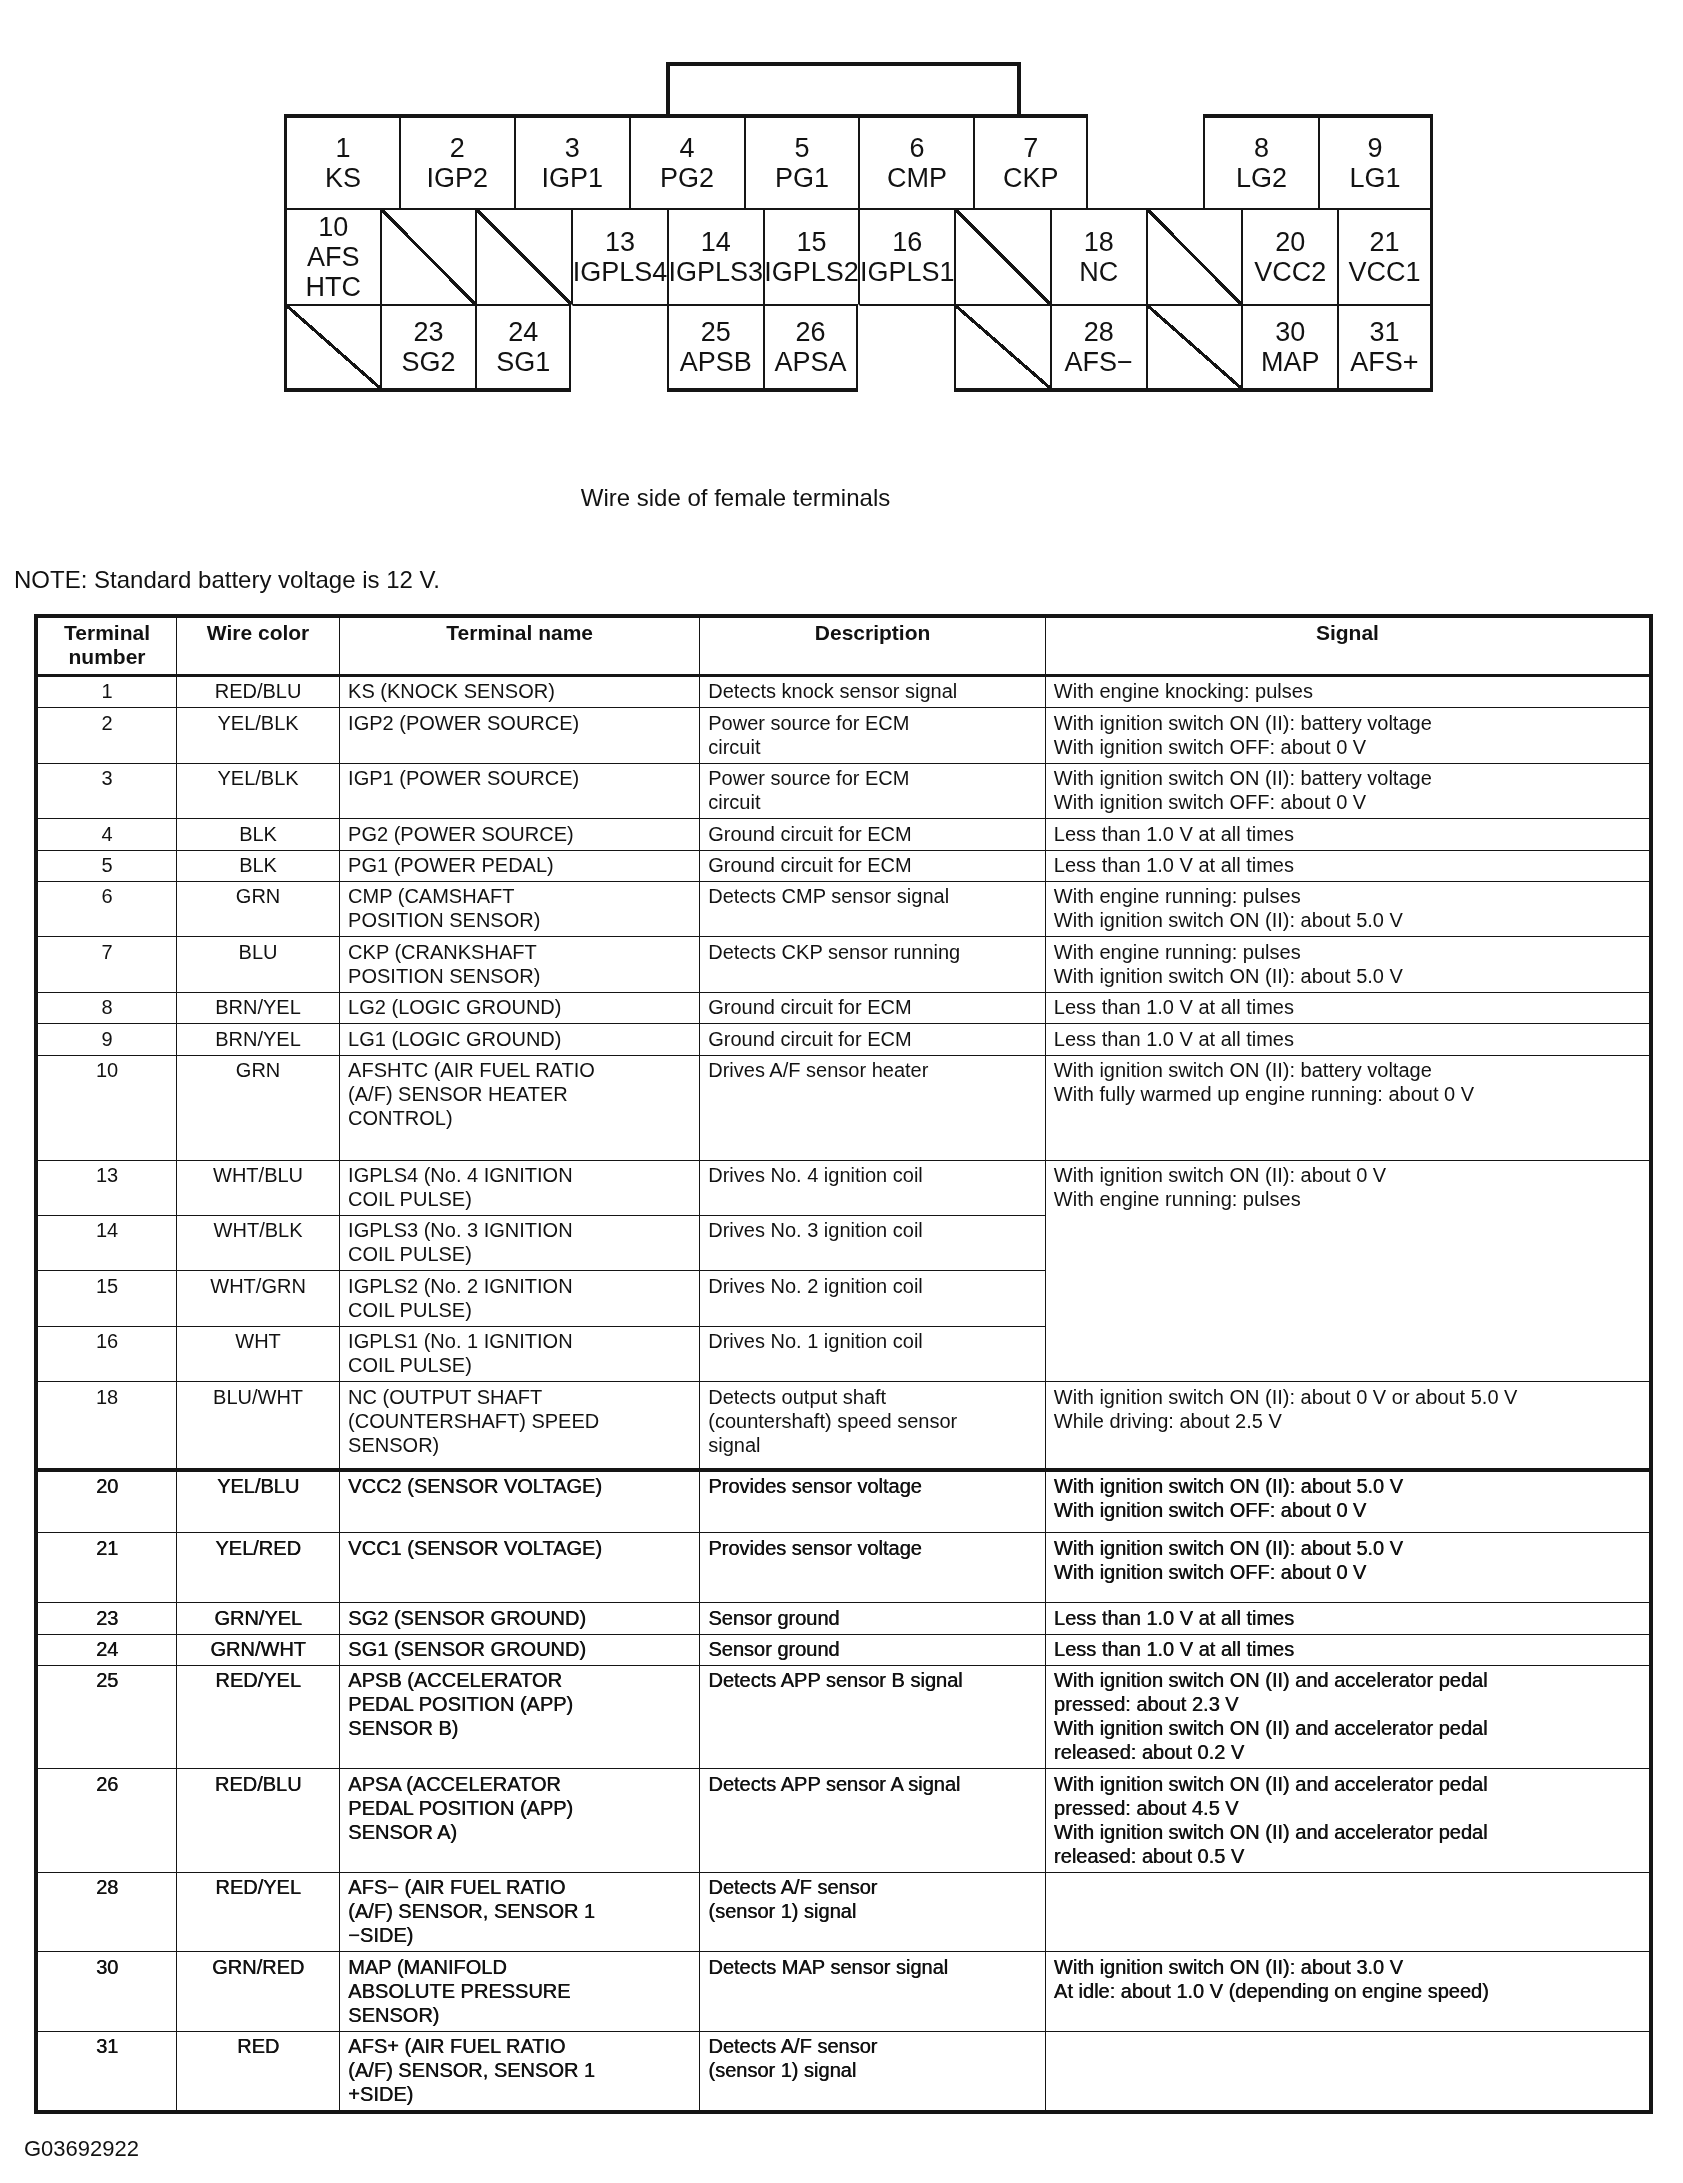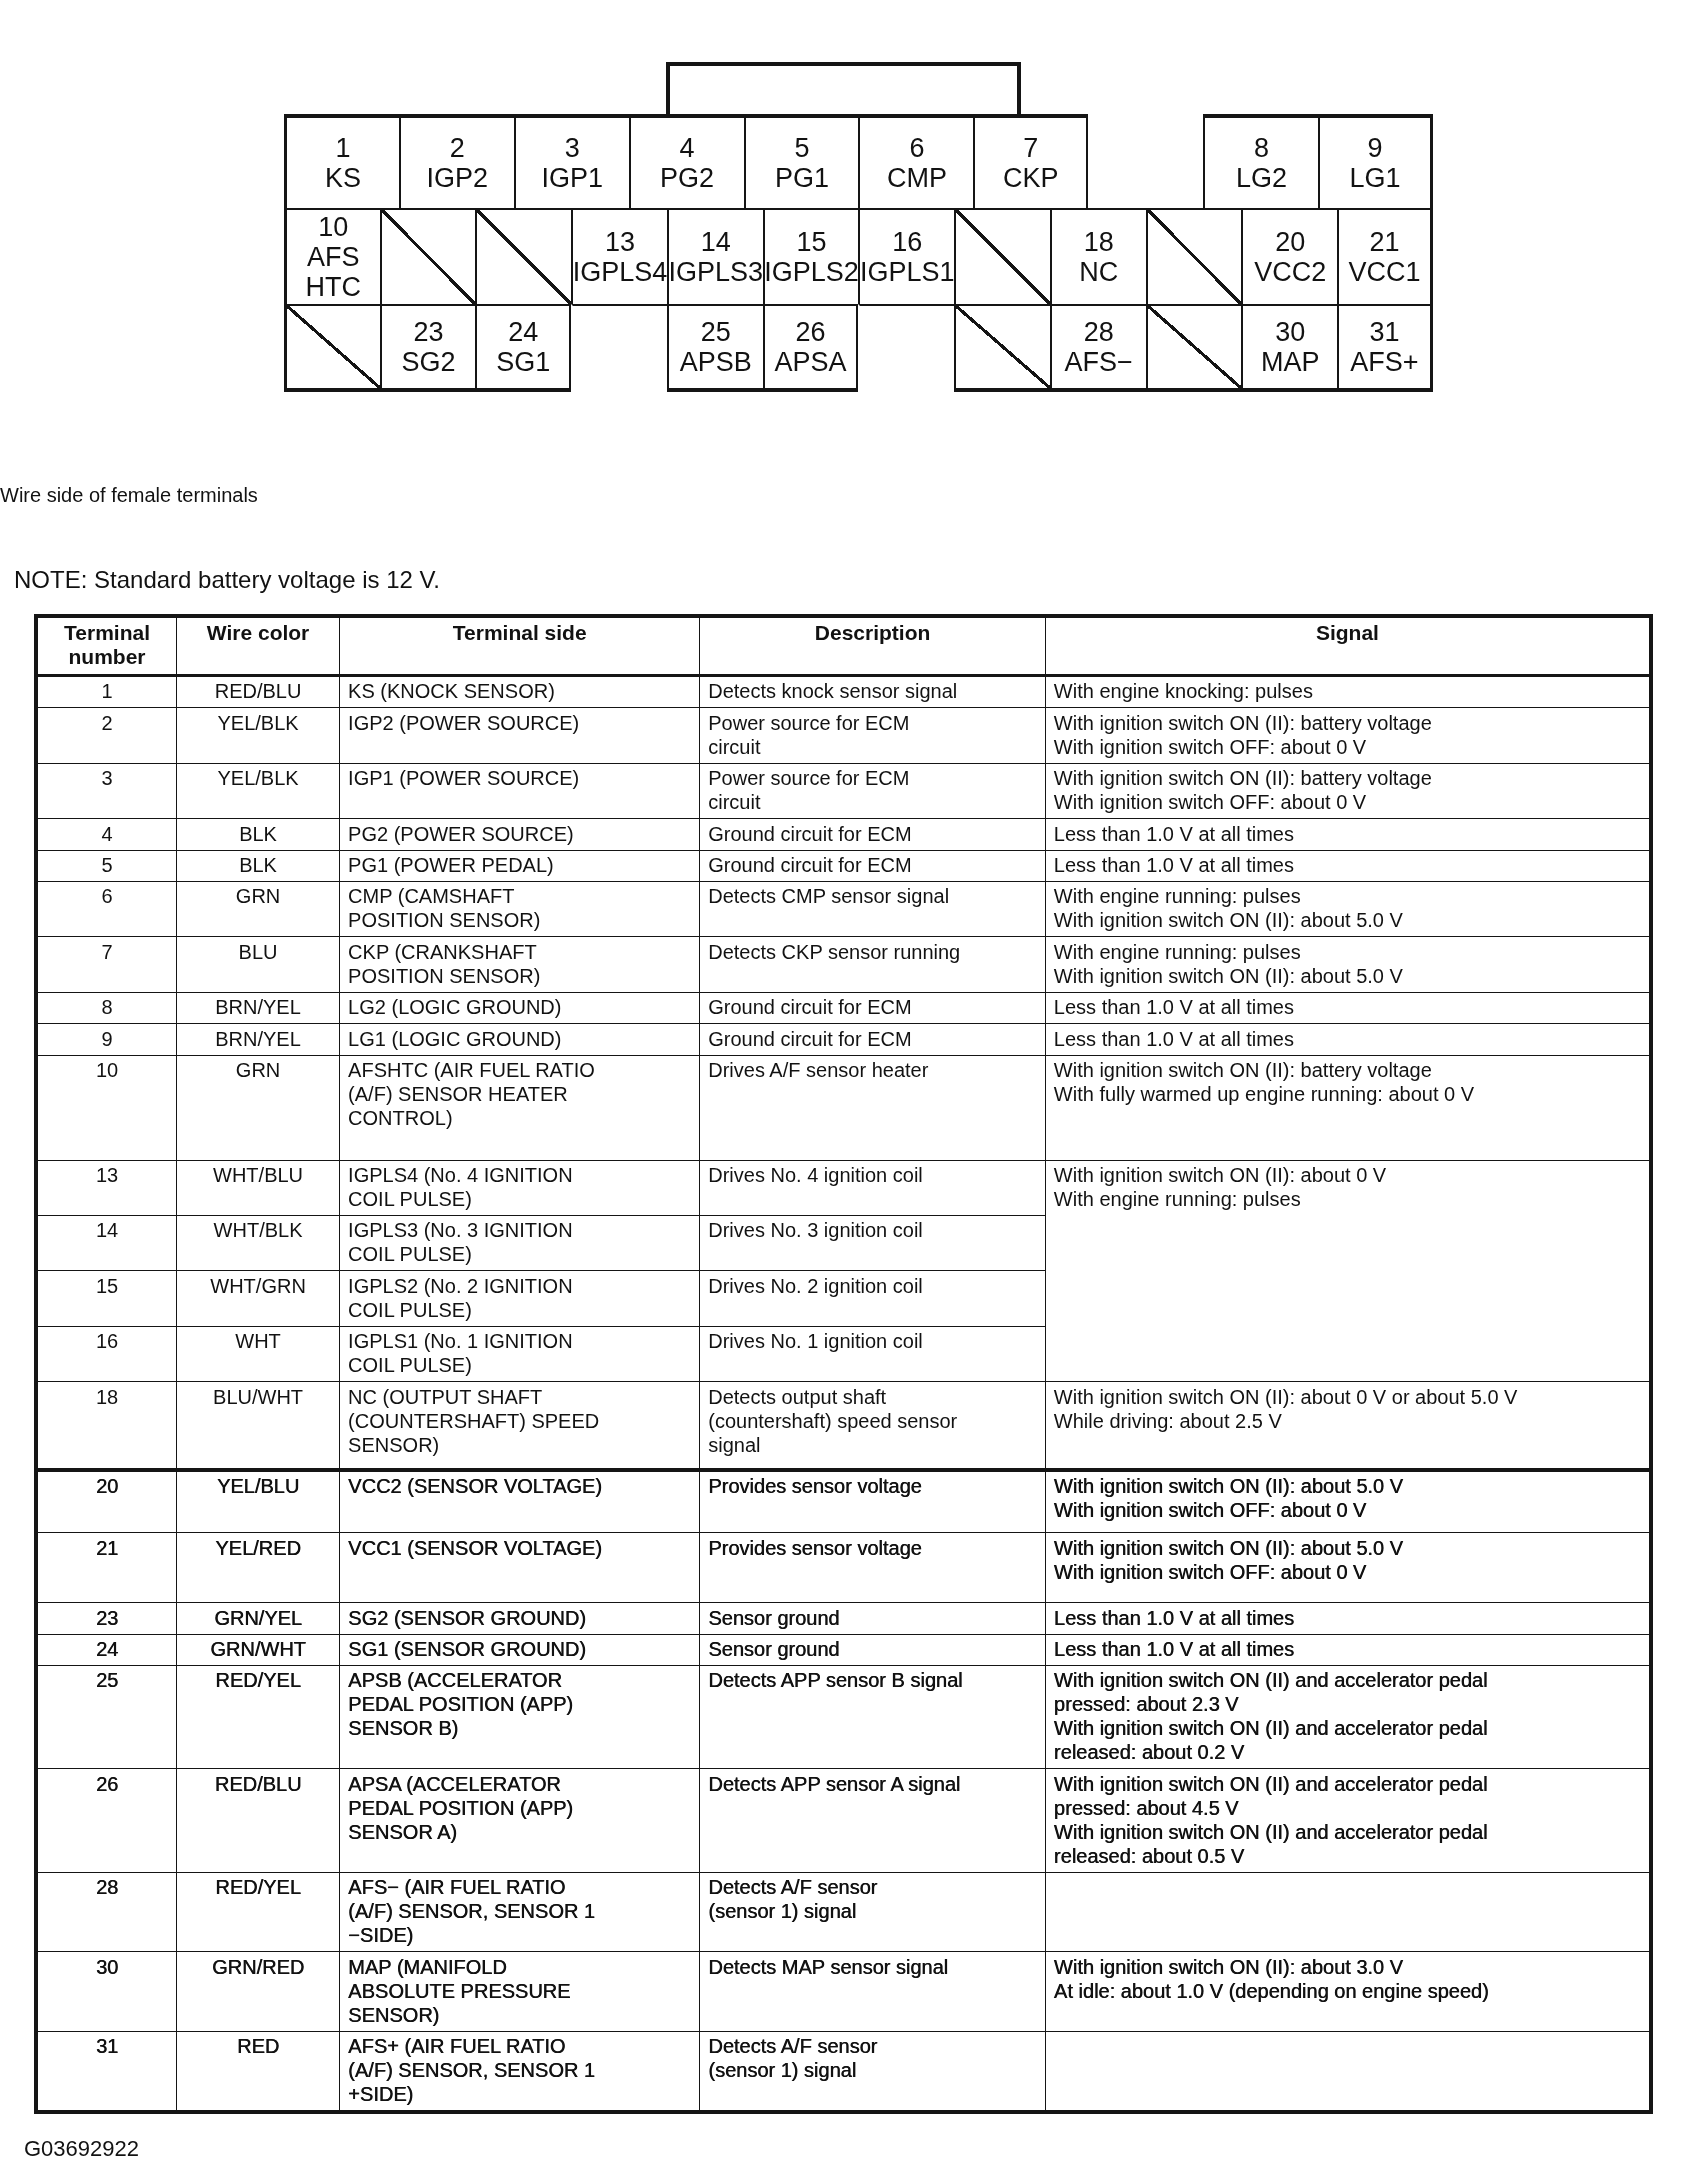--- a/index.html
+++ b/index.html
@@ -28,21 +28,21 @@
   .crow.r2 .pc{height:96px;}
   .crow.r3 .pc{height:88px;border-bottom:4px solid #151515;}
   .pc.rb{border-right:2.4px solid #151515;}
   .pc.gap{border-color:transparent !important;}
   .pc.gap-top3{border-top:2.4px solid #151515 !important;}
   .pc.slash{
     background:linear-gradient(to top right,
       transparent calc(50% - 1.6px), #151515 calc(50% - 1.6px),
       #151515 calc(50% + 1.6px), transparent calc(50% + 1.6px));
   }
-  .caption{position:absolute;left:0;top:484px;width:1471px;font-size:20px;}
+  .caption{position:absolute;left:0;top:484px;width:1471px;text-align:center;font-size:24px;}
   .note{position:absolute;left:14px;top:566px;font-size:24px;}
   
   .tblwrap{position:absolute;left:34px;top:614px;}
   table{border-collapse:collapse;width:1619px;font-size:20px;line-height:24px;table-layout:fixed;
         border:4px solid #151515;}
   col.w-num{width:8.7%;} col.w-color{width:10.1%;} col.w-name{width:22.3%;}
   col.w-desc{width:21.4%;} col.w-sig{width:37.5%;}
   th,td{border:1.6px solid #151515;vertical-align:top;box-sizing:border-box;}
   th{font-weight:bold;text-align:center;padding:3.2px 4.9px 4.9px;border-bottom-width:3.2px;white-space:pre-line;font-size:21px;}
   td{padding:2.4px 8px 4px;white-space:pre-line;}
@@ -135,21 +135,21 @@
         <col class="w-color">
         <col class="w-name">
         <col class="w-desc">
         <col class="w-sig">
     </colgroup>
     <thead>
       <tr id="theadrow">
           <th>Terminal
 number</th>
           <th>Wire color</th>
-          <th>Terminal side</th>
+          <th>Terminal name</th>
           <th>Description</th>
           <th>Signal</th>
         </tr>
     </thead>
     <tbody id="tbody">
         <tr>
           <td class="c-num">1</td>
           <td class="c-color">RED/BLU</td>
           <td class="c-name">KS (KNOCK SENSOR)</td>
           <td class="c-desc">Detects knock sensor signal</td>

